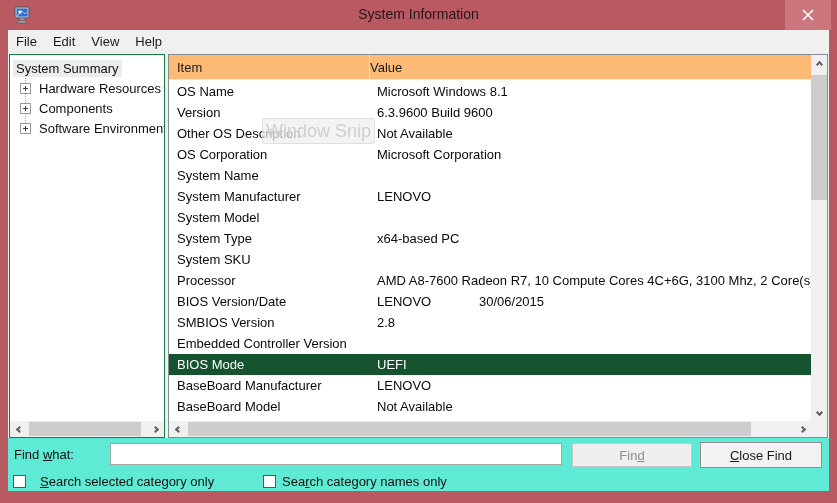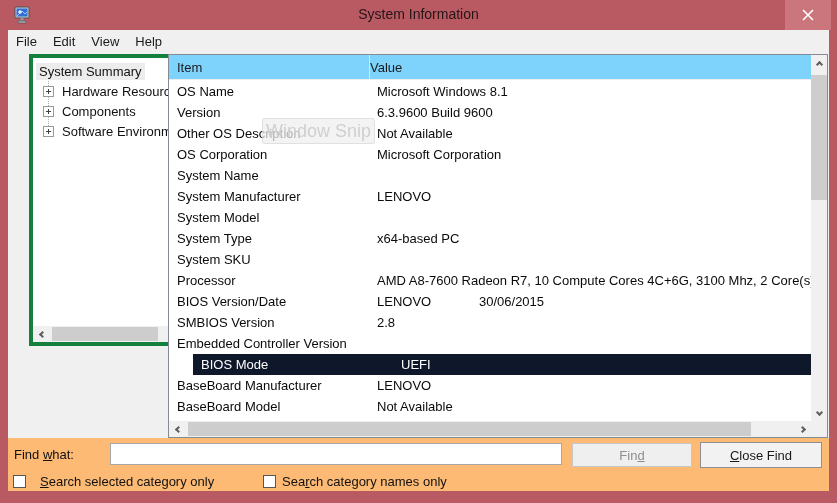--- a/index.html
+++ b/index.html
@@ -14,38 +14,38 @@
   .ctrl-max-hit{ position:absolute; left:756px; top:0; width:28px; height:30px; }
   .ctrl-close{ position:absolute; left:785px; top:0; width:46px; height:30px; background:#cb757c; display:flex; align-items:center; justify-content:center; }
 
   
   .menubar{ position:absolute; left:8px; top:30px; width:821px; height:23px; background:#f0f0f0; display:flex; align-items:stretch; font-size:13px; color:#1a1a1a; }
   .menu-item{ padding:4px 8px 0 8px; cursor:default; }
 
   
   .content{ position:absolute; left:8px; top:53px; width:821px; height:438px; background:#f0f0f0; }
 
-  .tree-pane{ position:absolute; left:1px; top:1px; width:156px; height:292px; background:#fff; border:4px solid #15803d; overflow:hidden;margin-left:20px; }
+  .tree-pane{ position:absolute; left:1px; top:1px; width:156px; height:384px; background:#fff; border:1px solid #15803d; overflow:hidden; }
   .tree-items{ position:absolute; left:0; top:3px; right:0; }
   .tree-item{ height:20px; display:flex; align-items:center; white-space:nowrap; font-size:13px; color:#111; }
   .tree-item .tree-label{ padding:1px 3px; }
   .tree-item .tree-label.sel{ background:#ececec; }
   .tree-item.root{ padding-left:3px; }
   .expander{ position:relative; width:11px; height:11px; border:1px solid #9a9a9a; background:#fff; margin-left:10px; margin-right:5px; flex:none; }
   .expander::before{ content:""; position:absolute; left:2px; right:2px; top:4px; height:1px; background:#404040; }
   .expander::after{ content:""; position:absolute; top:2px; bottom:2px; left:4px; width:1px; background:#404040; }
   .tree-guide{ position:absolute; left:15px; top:21px; height:53px; border-left:1px dotted #ababab; }
 
   .table-pane{ position:absolute; left:160px; top:1px; width:660px; height:384px; background:#fff; border:1px solid #848b94; }
-  .thead{ position:absolute; left:0; right:16px; top:0; height:25px; background:#7dd3fc; border-bottom:1px solid #ececec; display:flex; font-size:13px; color:#1a1a1a; }
+  .thead{ position:absolute; left:0; right:16px; top:0; height:25px; background:#fdba74; border-bottom:1px solid #ececec; display:flex; font-size:13px; color:#1a1a1a; }
   .th-item{ width:200px; padding-left:8px; line-height:25px; }
   .th-value{ flex:1; line-height:25px; border-left:1px solid #e3e3e3; }
   .rows{ position:absolute; left:0; right:16px; top:26px; bottom:16px; overflow:hidden; }
   .trow{ height:21px; line-height:21px; display:flex; font-size:13px; color:#0a0a0a; white-space:nowrap; }
-  .trow.selected{ background:#0f172a; color:#fff;margin-left:24px; }
+  .trow.selected{ background:#14532d; color:#fff; }
   .cell-item{ width:200px; padding-left:8px; flex:none; overflow:hidden; }
   .cell-value{ flex:1; padding-left:8px; overflow:hidden; }
   .tab-span{ display:inline-block; width:102px; }
 
   
   .hscroll{ position:absolute; left:0; bottom:0; height:16px; background:#f0f0f0; }
   .tree-pane .hscroll{ right:0; }
   .table-pane .hscroll{ right:16px; }
   .vscroll{ position:absolute; right:0; top:0; width:16px; bottom:16px; background:#f0f0f0; }
   .sb-corner{ position:absolute; right:0; bottom:0; width:16px; height:16px; background:#f0f0f0; }
@@ -60,21 +60,21 @@
   .tree-pane .hthumb{ left:19px; right:23px; }
   .table-pane .hthumb{ left:19px; right:60px; }
   .vthumb{ position:absolute; left:0; right:0; top:20px; height:125px; background:#cdcdcd; }
 
   
   .ghost{ position:absolute; left:262px; top:118px; width:113px; height:26px; background:rgba(238,238,238,0.72);
           border:1px solid rgba(190,190,190,0.35); border-radius:3px; display:flex; align-items:center; justify-content:center;
           font-size:18px; color:#cfcfcf; z-index:6; pointer-events:none; }
 
   
-  .findbar{ position:absolute; left:8px; top:438px; width:821px; height:53px; background:#fdba74; font-size:13px; color:#111; }
+  .findbar{ position:absolute; left:8px; top:438px; width:821px; height:53px; background:#5eead4; font-size:13px; color:#111; }
   .find-label{ position:absolute; left:6px; top:9px; }
   .mn{ text-decoration:underline; }
   .find-input{ position:absolute; left:102px; top:5px; width:452px; height:22px; border:1px solid #a6a6a6; background:#fff; font-family:"Liberation Sans", sans-serif; font-size:13px; padding:0 4px; outline:none; }
   .btn{ position:absolute; display:flex; align-items:center; justify-content:center; font-size:13px; }
   .btn-find{ left:564px; top:5px; width:120px; height:24px; background:#efefef; border:1px solid #c6c6c6; color:#8f8f8f; }
   .btn-close-find{ left:692px; top:4px; width:122px; height:26px; background:#f2f2f2; border:1px solid #8f8f8f; color:#1a1a1a; }
   .cb{ position:absolute; top:37px; width:13px; height:13px; border:1px solid #565656; background:#fff; }
   .cb1{ left:5px; } .cb2{ left:255px; }
   .cb-label{ position:absolute; top:36px; }
   .cbl1{ left:32px; } .cbl2{ left:274px; }

